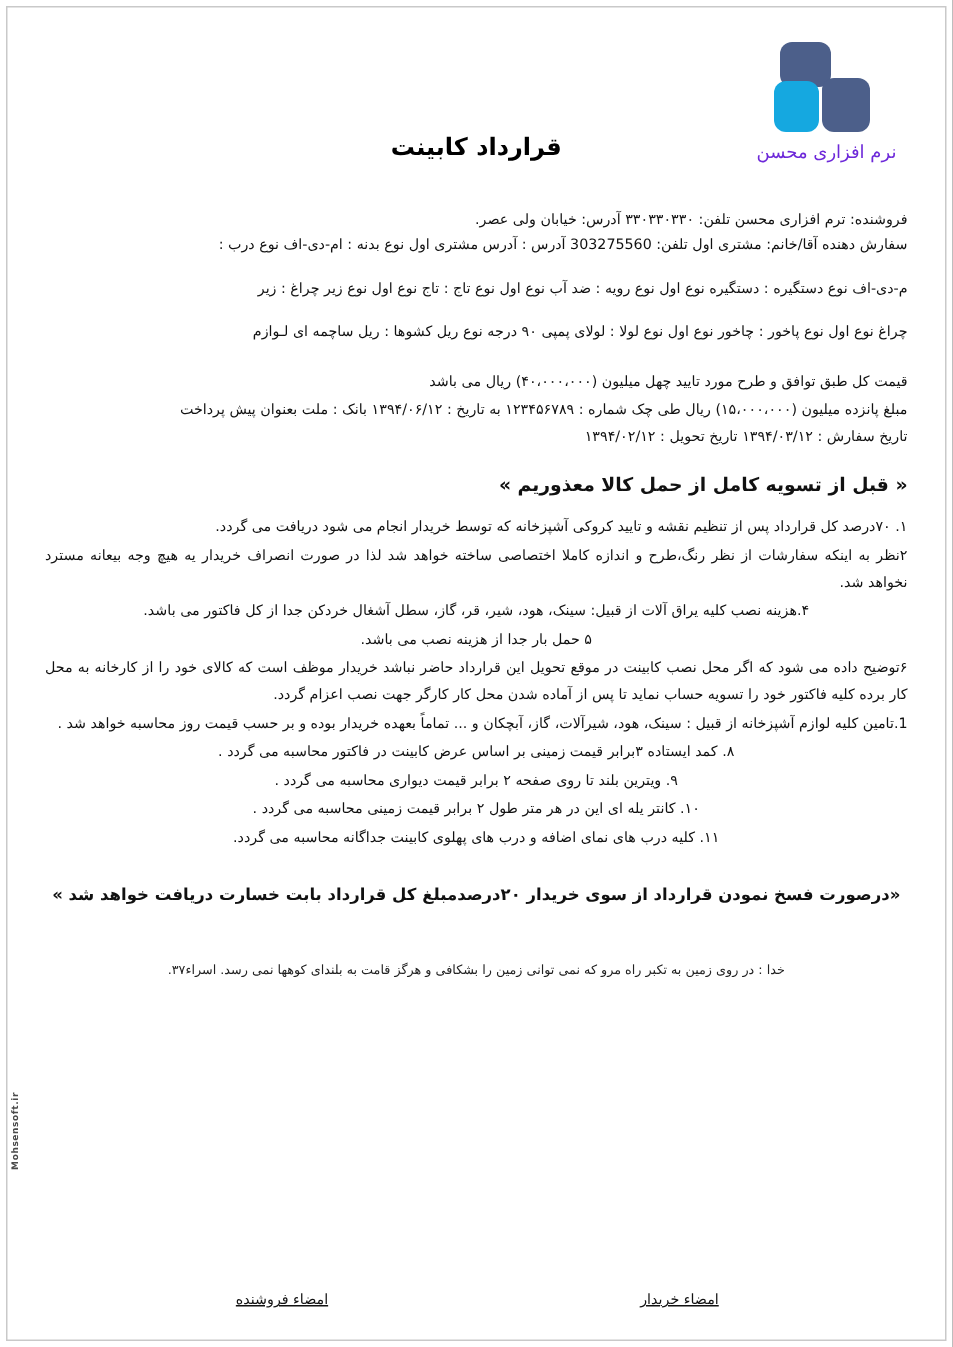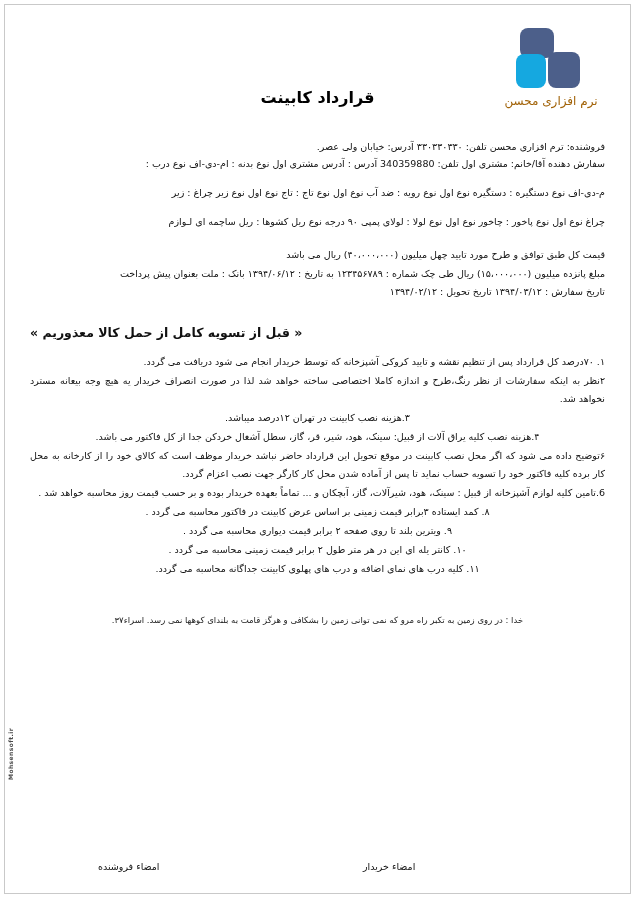--- a/index.html
+++ b/index.html
@@ -66,21 +66,21 @@
     left: 40px; top: 24px;
     background: #4c5f8a;
   }
   .sq-bl {
     width: 30px; height: 34px;
     left: 8px; top: 26px;
     background: #15a8e0;
   }
   .logo-text {
     font-size: 12px;
-    color: #a16207;
+    color: #6d28d9;
     letter-spacing: 0px;
     white-space: nowrap;
   }
   .meta {
     position: absolute;
     left: 28px;
     top: 6px;
     text-align: left;
     direction: rtl;
     font-size: 9px;
@@ -132,22 +132,22 @@
     margin: 0;
     text-align: justify;
   }
   .price-center { text-align: left; }
   .dates-line {
     margin-top: 2px;
     text-align: center;
   }
 
   .terms-heading {
-    margin-top: 22px;
-    text-align: left;
+    margin-top: 12px;
+    text-align: right;
     font-size: 12.5px;
     font-weight: bold;
   }
 
   ol.terms {
     margin: 12px 0 0 0;
     padding: 0;
     list-style: none;
     line-height: 18px;
   }
@@ -177,21 +177,21 @@
   .signatures {
     position: absolute;
     bottom: 26px;
     left: 40px;
     right: 40px;
     display: flex;
     justify-content: space-between;
     font-size: 9.5px;
     color: #111;
   }
-  .sign-slot { width: 180px; text-align: left; }
+  .sign-slot { width: 180px; text-align: center; text-decoration: underline; }
   .sign-left { margin-left: 58px; }
   .sign-right { margin-right: 52px; }
 
   
   .watermark {
     position: absolute;
     left: 7px;
     bottom: 118px;
     writing-mode: vertical-rl;
     transform: rotate(180deg);
@@ -219,48 +219,49 @@
       <div class="logo-text">نرم افزاری محسن</div>
     </div>
 
   </div>
 
   <div class="doc-title">قرارداد کابینت</div>
 
   <div class="content">
 
     <p class="info-line">فروشنده: ترم افزاری محسن    تلفن: ۳۳۰۳۳۰۳۳۰    آدرس: خیابان ولی عصر.</p>
-    <p class="info-line">سفارش دهنده آقا/خانم: مشتری اول    تلفن: 340359880    آدرس : آدرس مشتری اول       نوع بدنه : ام-دی-اف       نوع درب :</p>
+    <p class="info-line">سفارش دهنده آقا/خانم: مشتری اول    تلفن: 303275560    آدرس : آدرس مشتری اول       نوع بدنه : ام-دی-اف       نوع درب :</p>
 
     <div class="specs">
       <div class="spec-item">م-دی-اف      نوع دستگیره : دستگیره نوع اول        نوع رویه : ضد آب نوع اول        نوع تاج : تاج نوع اول       نوع زیر چراغ : زیر</div>
       <div class="spec-item">چراغ نوع اول      نوع پاخور : چاخور نوع اول        نوع لولا : لولای پمپی ۹۰ درجه       نوع ریل کشوها : ریل ساچمه ای      لـوازم</div>
     </div>
 
     <div class="price-block">
       <p class="price-center">قیمت کل طبق توافق و طرح مورد تایید چهل  میلیون (۴۰،۰۰۰،۰۰۰) ریال  می باشد</p>
       <p>مبلغ پانزده میلیون (۱۵،۰۰۰،۰۰۰) ریال  طی چک شماره : ۱۲۳۴۵۶۷۸۹  به تاریخ : ۱۳۹۴/۰۶/۱۲  بانک : ملت  بعنوان پیش پرداخت</p>
       <p class="dates-line">تاریخ سفارش : ۱۳۹۴/۰۳/۱۲ تاریخ تحویل : ۱۳۹۴/۰۲/۱۲</p>
     </div>
 
     <div class="terms-heading">« قبل از تسویه کامل از حمل کالا معذوریم »</div>
 
     <ol class="terms">
       <li>۱. ۷۰درصد کل قرارداد پس از تنظیم نقشه و تایید کروکی آشپزخانه که توسط خریدار انجام می شود دریافت        می گردد.</li>
       <li>۲نظر به اینکه سفارشات از نظر رنگ،طرح و اندازه کاملا اختصاصی ساخته خواهد شد لذا در صورت انصراف خریدار یه هیچ وجه بیعانه مسترد نخواهد شد.</li>
-      <li class="c">۳.هزینه نصب کابینت در تهران ۱۲درصد میباشد.</li>
       <li class="c">۴.هزینه نصب کلیه یراق آلات از قبیل: سینک، هود، شیر، قر، گاز، سطل آشغال خردکن جدا از کل فاکتور می باشد.</li>
+      <li class="c">۵ حمل بار جدا از هزینه نصب می باشد.</li>
       <li>۶توضیح داده می شود که اگر محل نصب کابینت در موقع تحویل این قرارداد حاضر نباشد خریدار موظف است که کالای خود را از کارخانه به محل کار برده کلیه فاکتور خود را تسویه حساب نماید تا پس از آماده شدن محل کار کارگر جهت نصب اعزام گردد.</li>
-      <li>6.تامین کلیه لوازم آشپزخانه از قبیل : سینک، هود، شیرآلات، گاز، آبچکان و ... تماماً بعهده خریدار بوده و بر حسب قیمت روز محاسبه خواهد شد .</li>
+      <li>1.تامین کلیه لوازم آشپزخانه از قبیل : سینک، هود، شیرآلات، گاز، آبچکان و ... تماماً بعهده خریدار بوده و بر حسب قیمت روز محاسبه خواهد شد .</li>
       <li class="c">۸. کمد ایستاده ۳برابر قیمت زمینی بر اساس عرض کابینت در فاکتور محاسبه می گردد .</li>
       <li class="c">۹. ویترین بلند تا روی صفحه ۲ برابر قیمت دیواری محاسبه می گردد .</li>
       <li class="c">۱۰. کانتر یله ای این در هر متر طول ۲ برابر قیمت زمینی محاسبه می گردد .</li>
       <li class="c">۱۱. کلیه درب های نمای اضافه و درب های پهلوی کابینت جداگانه محاسبه می گردد.</li>
     </ol>
 
+    <div class="penalty">«درصورت فسخ نمودن قرارداد از سوی خریدار ۲۰درصدمبلغ کل قرارداد بابت خسارت دریافت خواهد شد »</div>
 
     <div class="verse">خدا : در روی زمین به تکبر راه مرو که نمی توانی زمین را بشکافی و هرگز قامت به بلندای کوهها نمی رسد. اسراء۳۷.</div>
   </div>
 
   <div class="signatures">
     <div class="sign-slot sign-right">امضاء خریدار</div>
     <div class="sign-slot sign-left">امضاء فروشنده</div>
   </div>
 
   <div class="watermark">Mohsensoft.ir</div>

